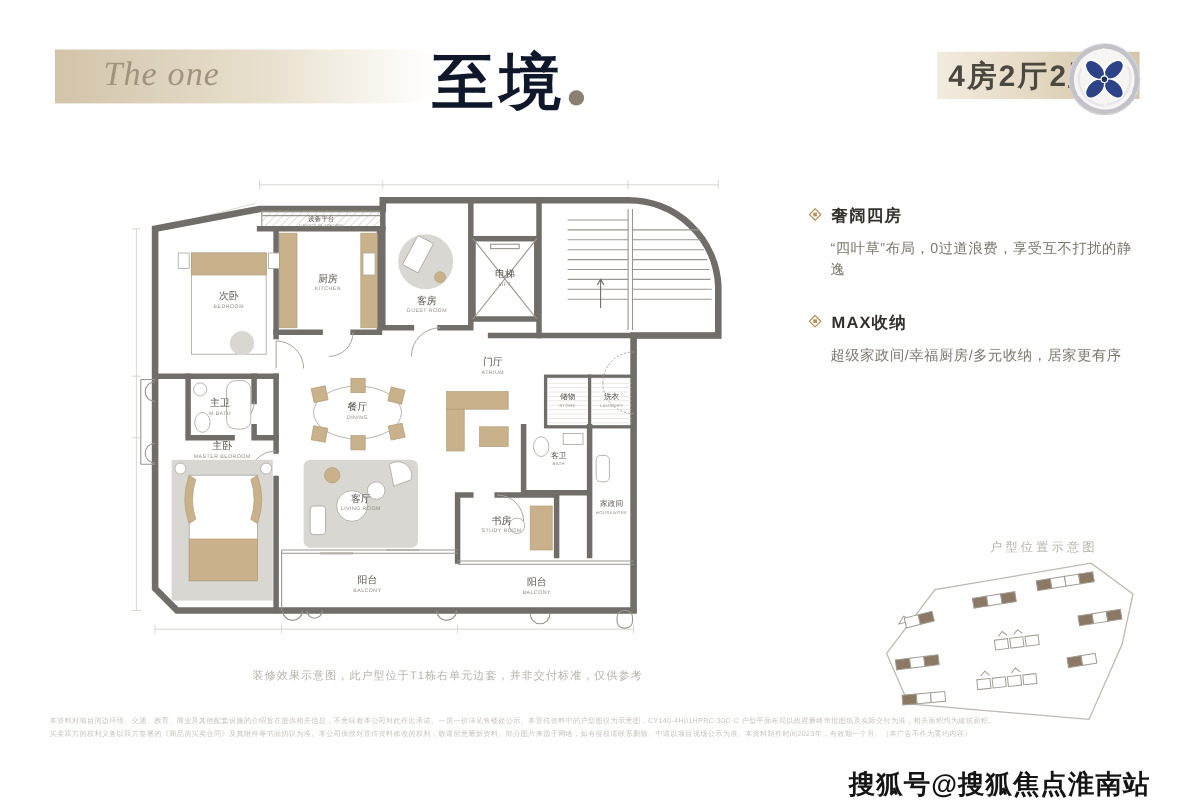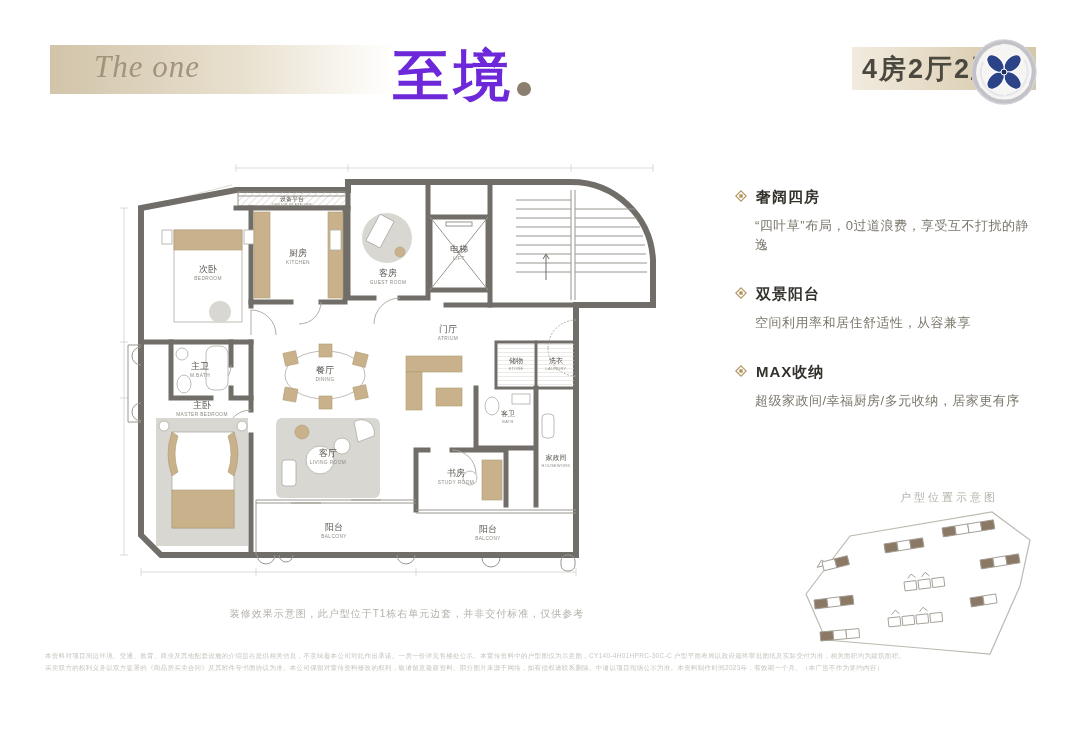--- a/index.html
+++ b/index.html
@@ -7,21 +7,21 @@
         font-family:"Liberation Sans", sans-serif;}
 
   
   .banner-left{position:absolute;left:50px;top:45px;width:346px;height:49px;
     background:linear-gradient(90deg,#d2c4aa 0%,#e8e0ce 55%,#fbf9f4 90%,#ffffff 100%);}
   .brand{position:absolute;left:44px;top:4px;font-family:"Liberation Serif",serif;
     font-style:italic;font-size:31px;color:#a1947c;letter-spacing:1px;}
   .title-wrap{position:absolute;left:393px;top:24px;width:320px;height:80px;
     display:flex;align-items:flex-end;color:#8b7f6f;}
   .title-cn{font-family:"Liberation Serif",serif;font-size:56px;font-weight:600;
-    letter-spacing:5px;line-height:1;color:#6d28d9;}
+    letter-spacing:5px;line-height:1;color:#0f172a;}
   .title-dot{width:14px;height:14px;border-radius:50%;background:#8b7f6f;margin:0 6px 8px 2px;}
   .title-num{font-family:"Liberation Serif",serif;font-size:64px;font-weight:400;
     line-height:.92;color:#8b7f6f;letter-spacing:2px;}
   .title-num sup{font-size:30px;letter-spacing:0;}
   .banner-right{position:absolute;left:852px;top:47px;width:184px;height:43px;
     background:linear-gradient(90deg,#f2ecdf 0%,#ddcfb5 70%,#d6c7ab 100%);
     display:flex;align-items:center;}
   .spec{font-size:27px;font-weight:bold;color:#4b4840;letter-spacing:2px;padding-left:10px;}
   .logo{position:absolute;left:968px;top:36px;width:72px;height:72px;}
 
@@ -116,32 +116,20 @@
       <p class="f-desc">“四叶草”布局，0过道浪费，享受互不打扰的静逸</p>
     </div>
     <div class="feature">
       <div class="f-head">
         <span>
           <svg width="12" height="12" viewBox="0 0 12 12">
               <path d="M6 .8 L11.2 6 L6 11.2 L.8 6 Z" fill="none" stroke="#b2955c" stroke-width="1.1"></path>
               <rect x="4.3" y="4.3" width="3.4" height="3.4" fill="#b2955c"></rect>
             </svg>
         </span>
-        <h3 class="f-title">双景阳台</h3>
-      </div>
-      <p class="f-desc">空间利用率和居住舒适性，从容兼享</p>
-    </div>
-    <div class="feature">
-      <div class="f-head">
-        <span>
-          <svg width="12" height="12" viewBox="0 0 12 12">
-              <path d="M6 .8 L11.2 6 L6 11.2 L.8 6 Z" fill="none" stroke="#b2955c" stroke-width="1.1"></path>
-              <rect x="4.3" y="4.3" width="3.4" height="3.4" fill="#b2955c"></rect>
-            </svg>
-        </span>
         <h3 class="f-title">MAX收纳</h3>
       </div>
       <p class="f-desc">超级家政间/幸福厨房/多元收纳，居家更有序</p>
     </div>
   </div>
 
   <div class="plan">
     <svg viewBox="0 0 582 430">
       <defs>
         <pattern id="hatch" width="5" height="5" patternTransform="rotate(45)" patternUnits="userSpaceOnUse">
@@ -425,14 +413,15 @@
         </g>
       </g>
     </svg>
   </div>
 
   <div class="disclaimer">
     <div>本资料对项目周边环境、交通、教育、商业及其他配套设施的介绍旨在提供相关信息，不意味着本公司对此作出承诺。一房一价详见售楼处公示。本宣传资料中的户型图仅为示意图，CY140-4H01HPRC-30C-C 户型平面布局以政府最终审批图纸及实际交付为准，相关面积均为建筑面积。</div>
     <div>买卖双方的权利义务以双方签署的《商品房买卖合同》及其附件等书面协议为准。本公司保留对宣传资料修改的权利，敬请留意最新资料。部分图片来源于网络，如有侵权请联系删除。中请以项目现场公示为准。本资料制作时间2023年，有效期一个月。（本广告不作为要约内容）</div>
   </div>
 
+  <div class="watermark">搜狐号@搜狐焦点淮南站</div>
 
 </div>
 
 </body></html>

